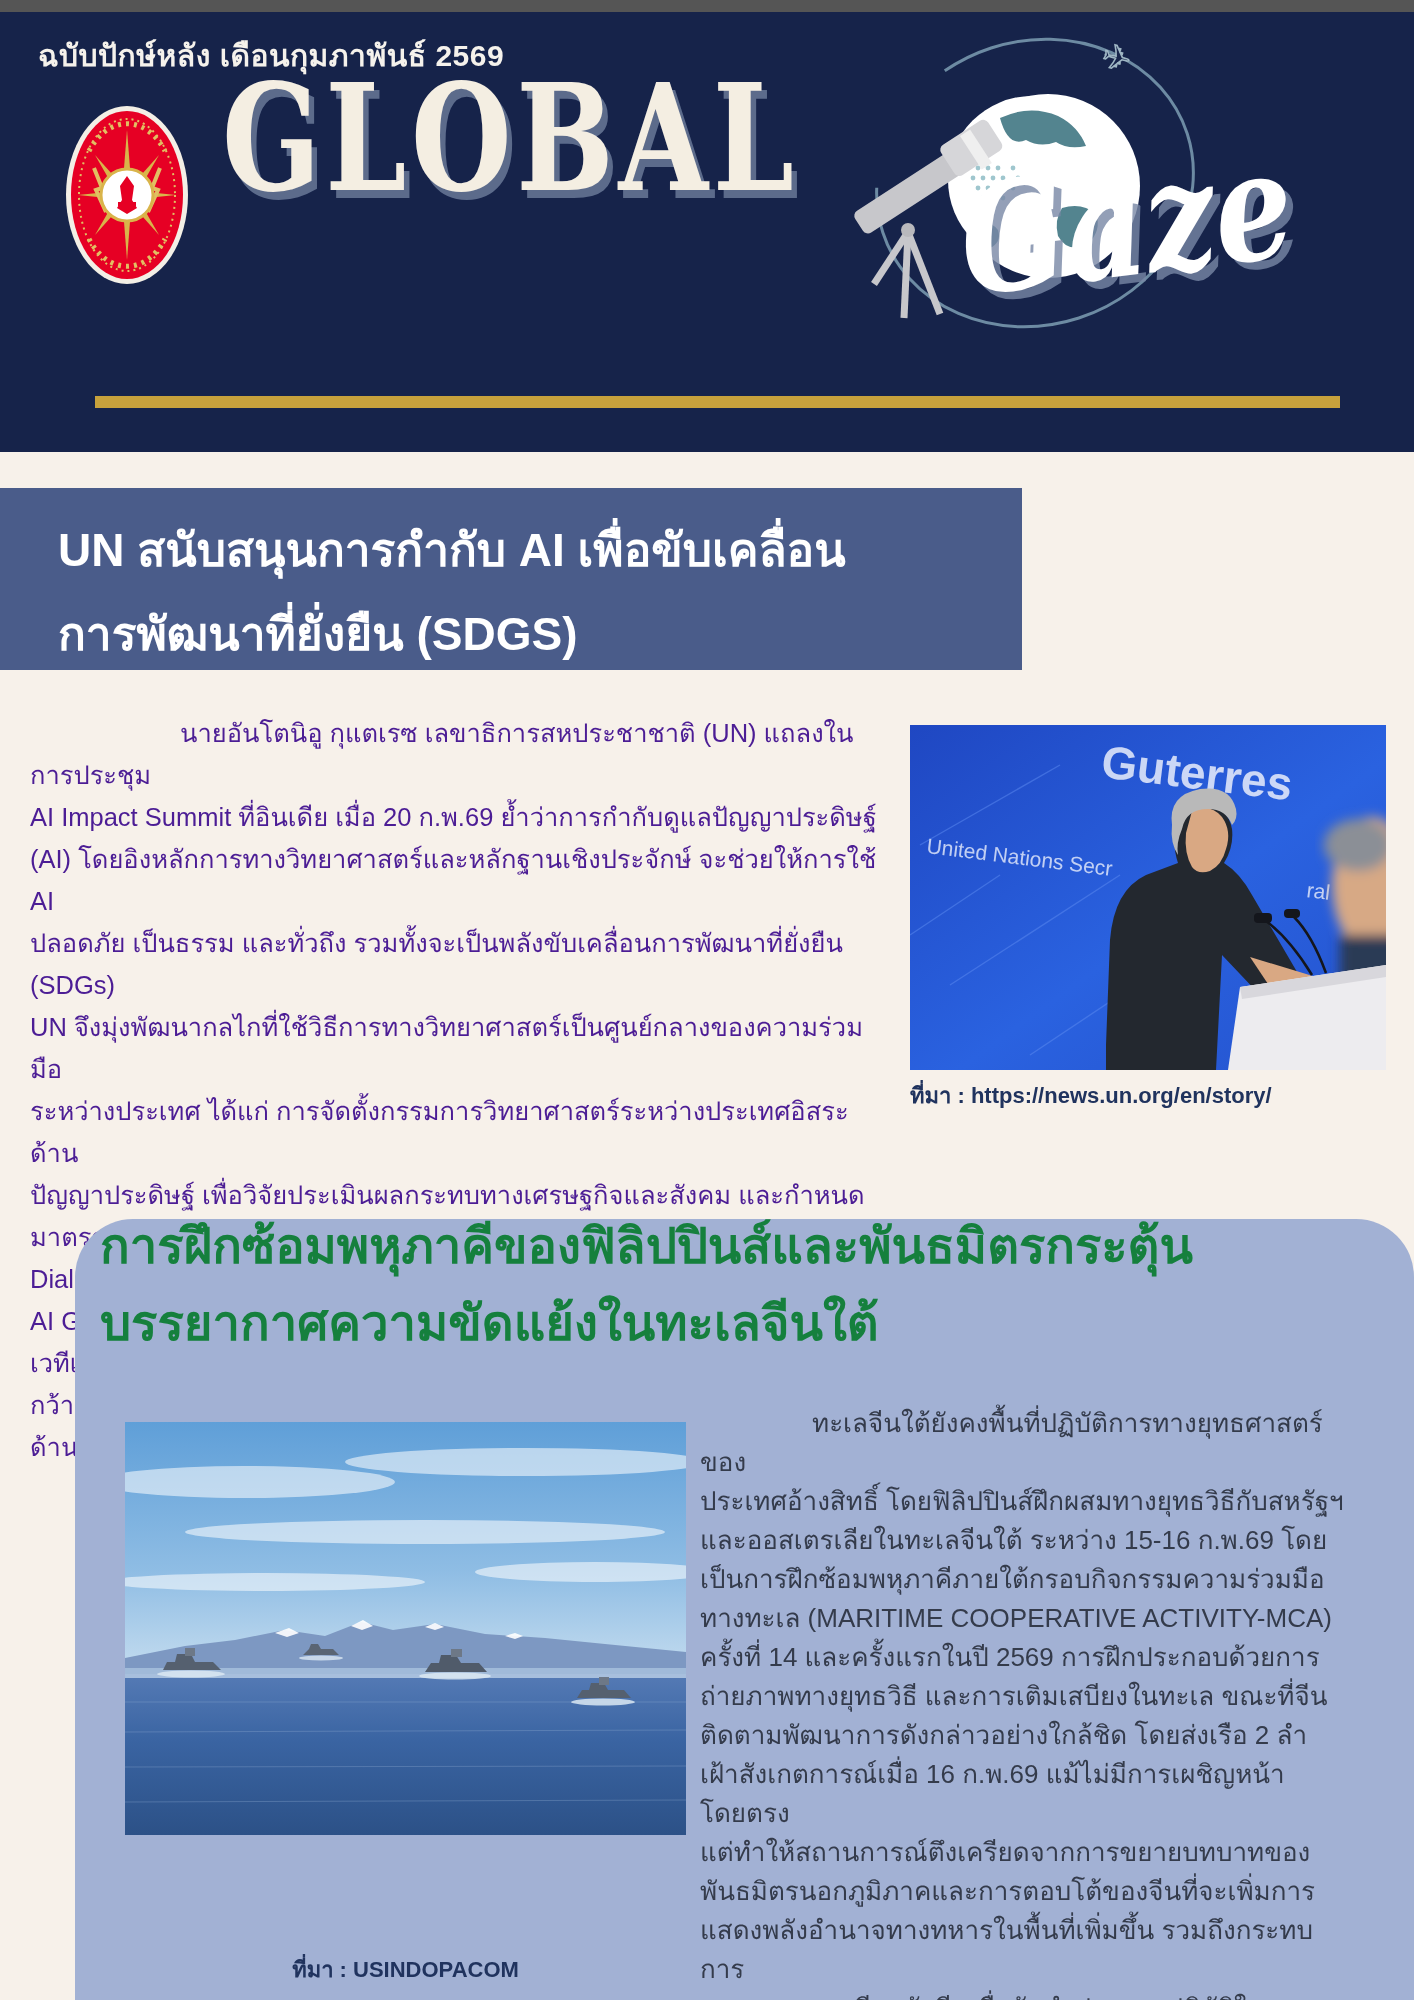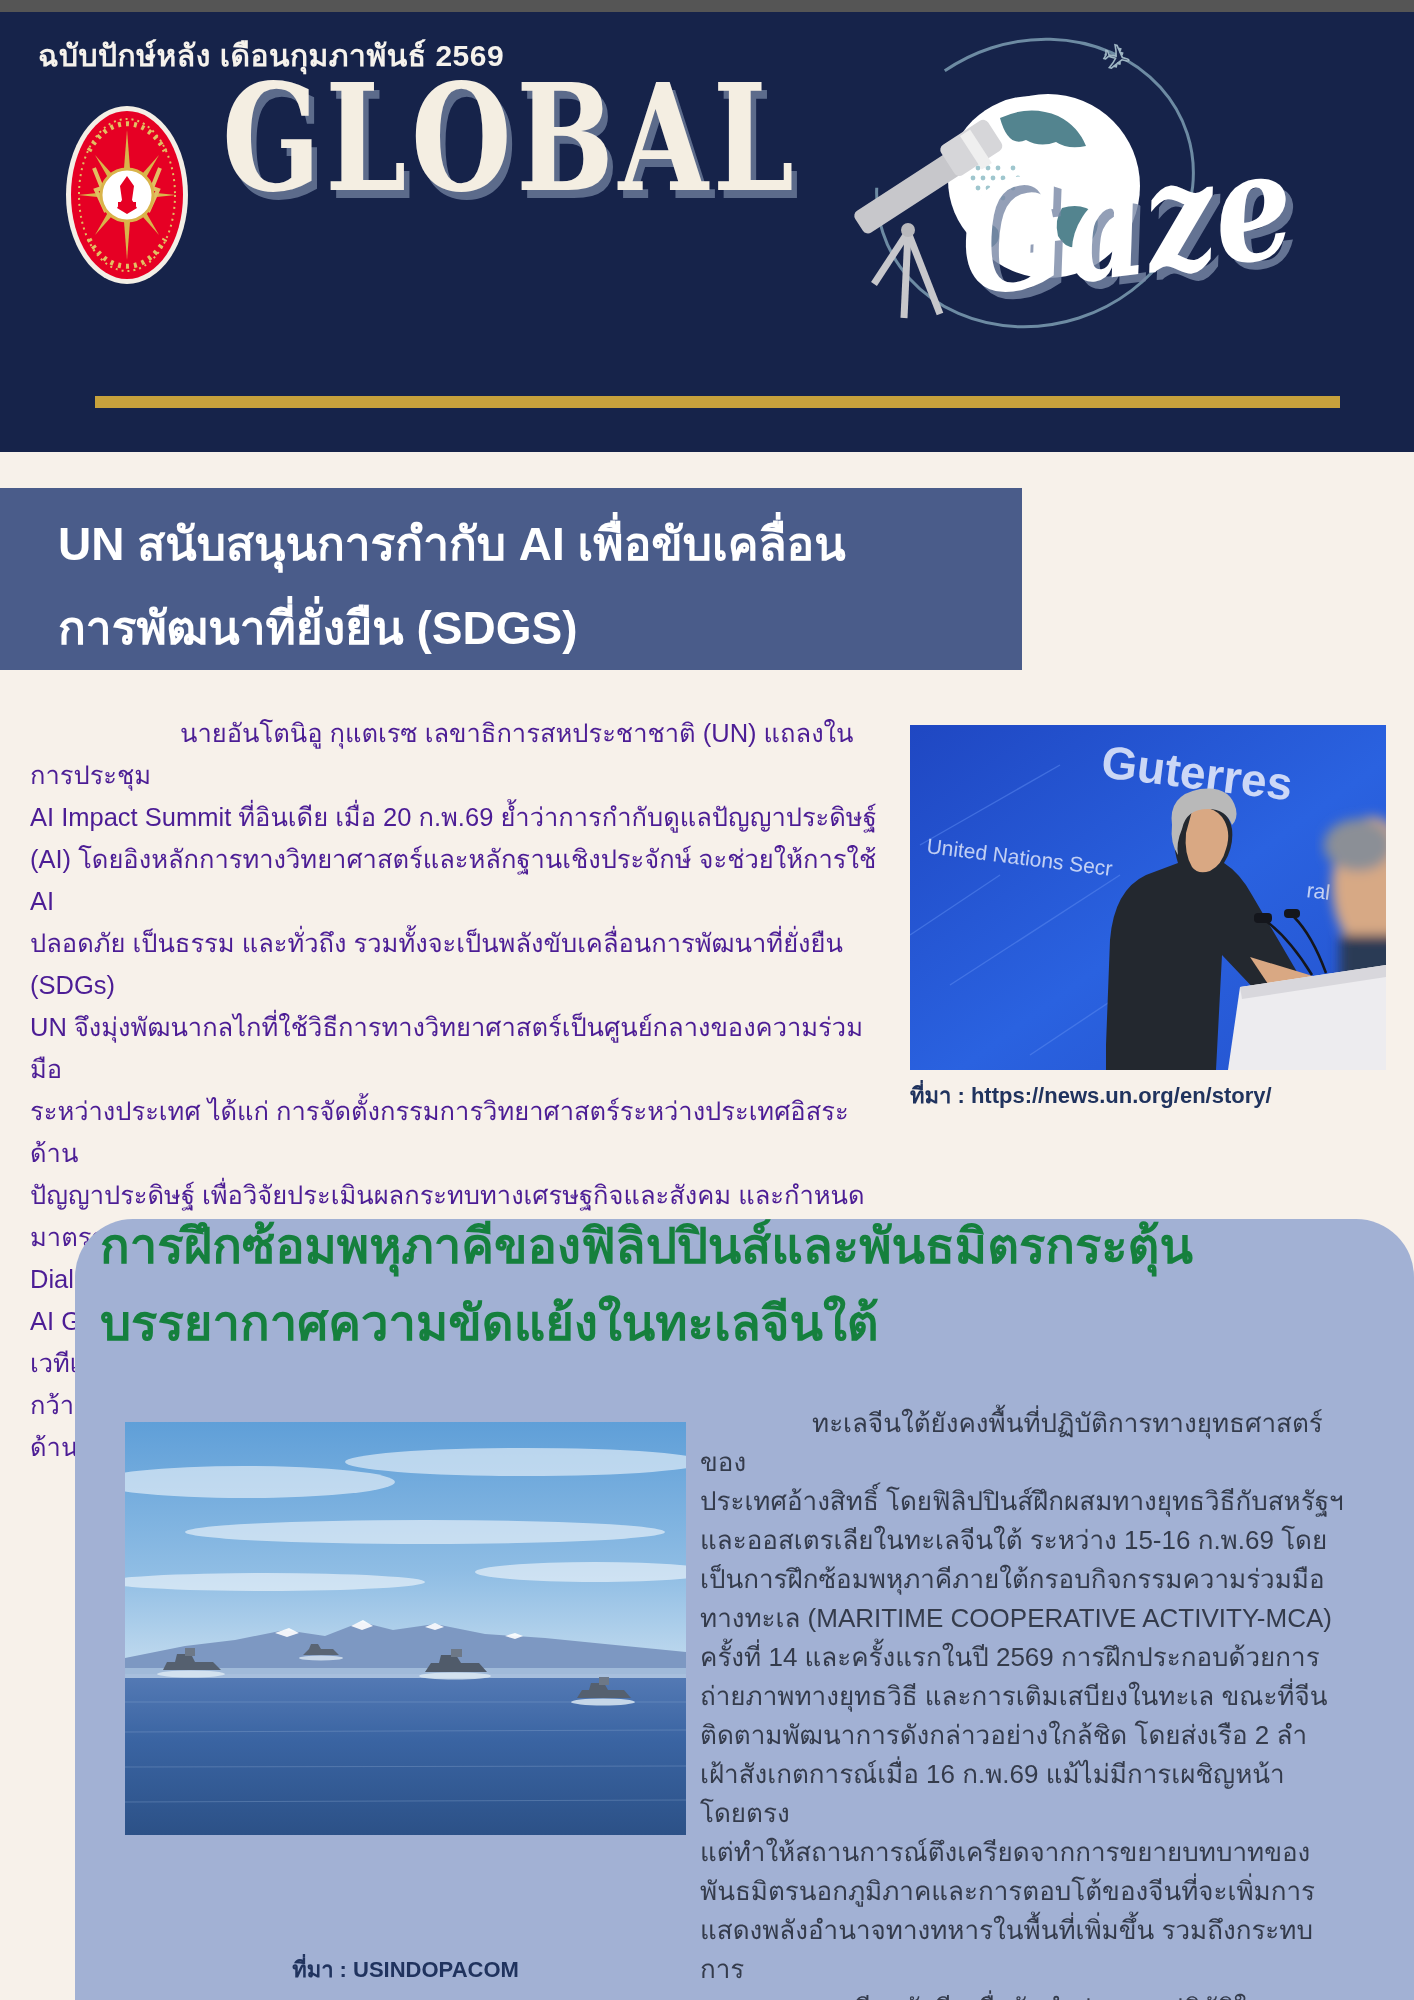--- a/index.html
+++ b/index.html
@@ -27,21 +27,21 @@
     transform:rotate(-7deg) scaleX(.82);transform-origin:left top;
     text-shadow:8px 8px 0 rgba(120,135,165,.8);
     white-space:nowrap;
   }
   .gold-rule{position:absolute;left:95px;top:384px;width:1245px;height:12px;background:#c7a13c;z-index:2;}
   .scope-illo{position:absolute;left:800px;top:6px;width:430px;height:330px;}
   
   .banner1{
     position:absolute;left:0;top:476px;width:1022px;height:182px;background:#4a5c8a;
     color:#ffffff;font-weight:bold;font-size:46px;line-height:84px;
-    padding:14px 0 0 58px;box-sizing:border-box;white-space:pre-line;
+    padding:20px 0 0 58px;box-sizing:border-box;white-space:pre-line;
   }
   .body1{
     position:absolute;left:30px;top:700px;width:862px;
     color:#4c1d95;font-size:25.5px;line-height:42px;
     white-space:pre-line;text-indent:150px;
   }
   .photo1{position:absolute;left:910px;top:713px;width:476px;height:345px;}
   .caption1{
     position:absolute;left:910px;top:1066px;width:476px;text-align:left;
     color:#20335e;font-size:22px;font-weight:bold;

